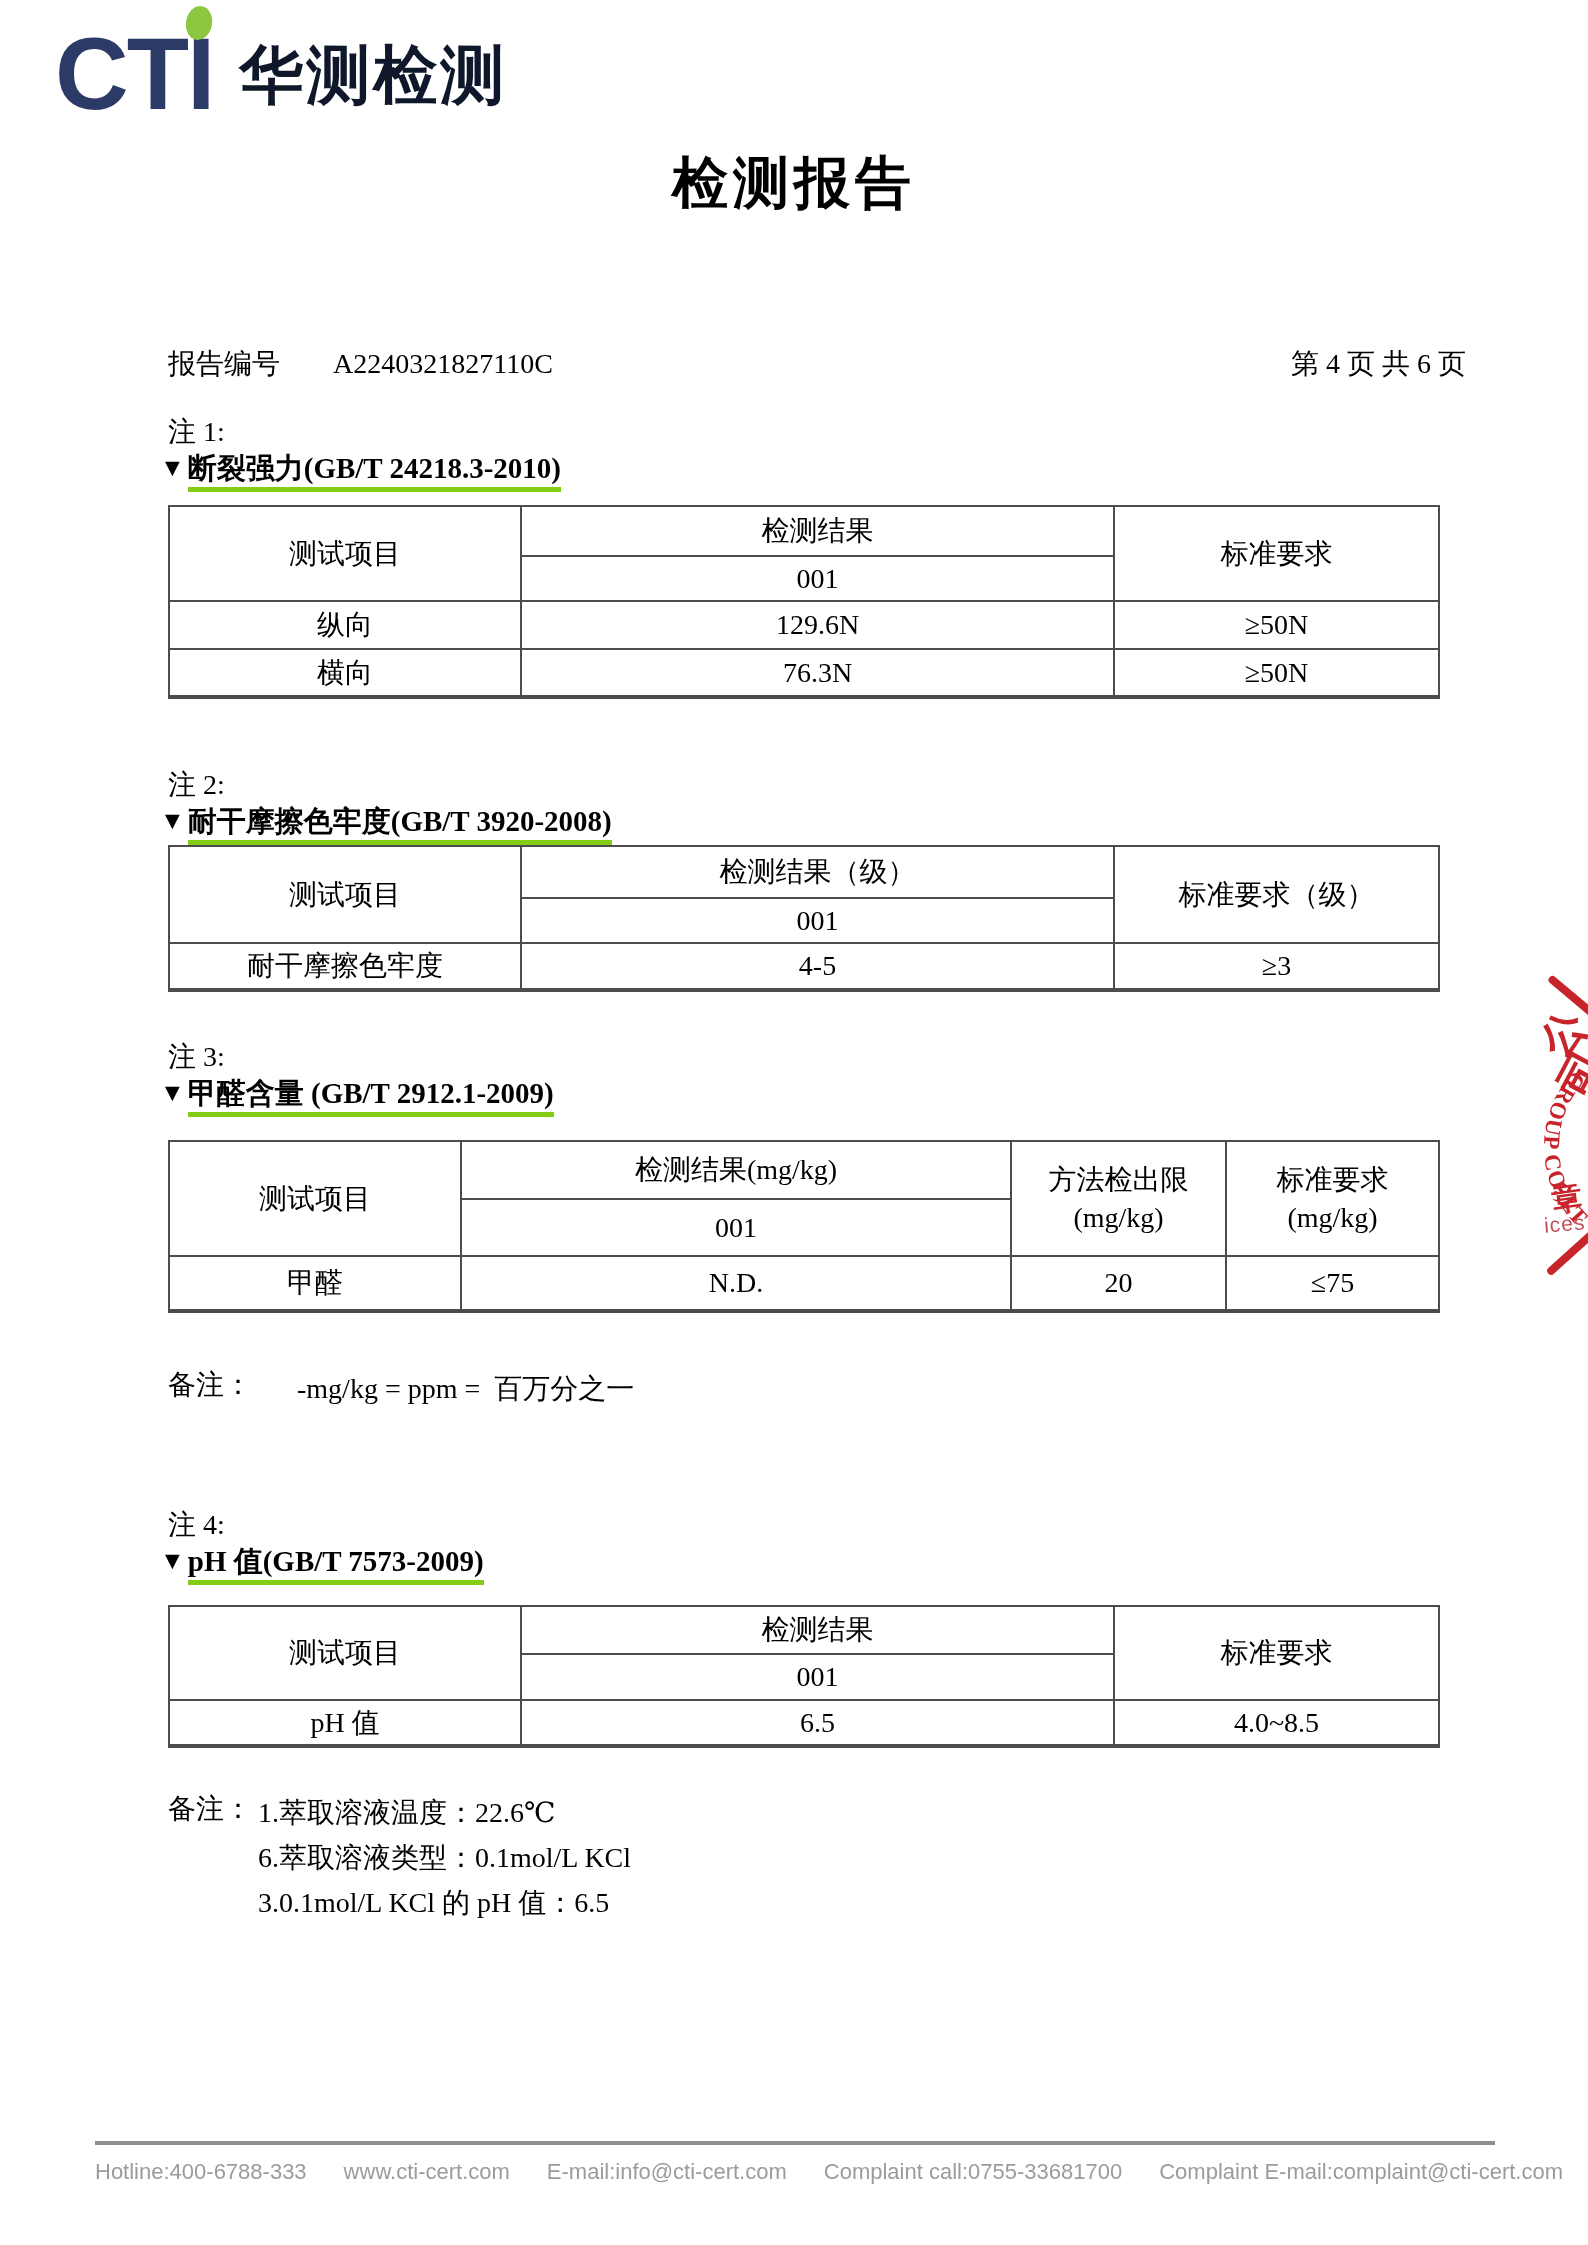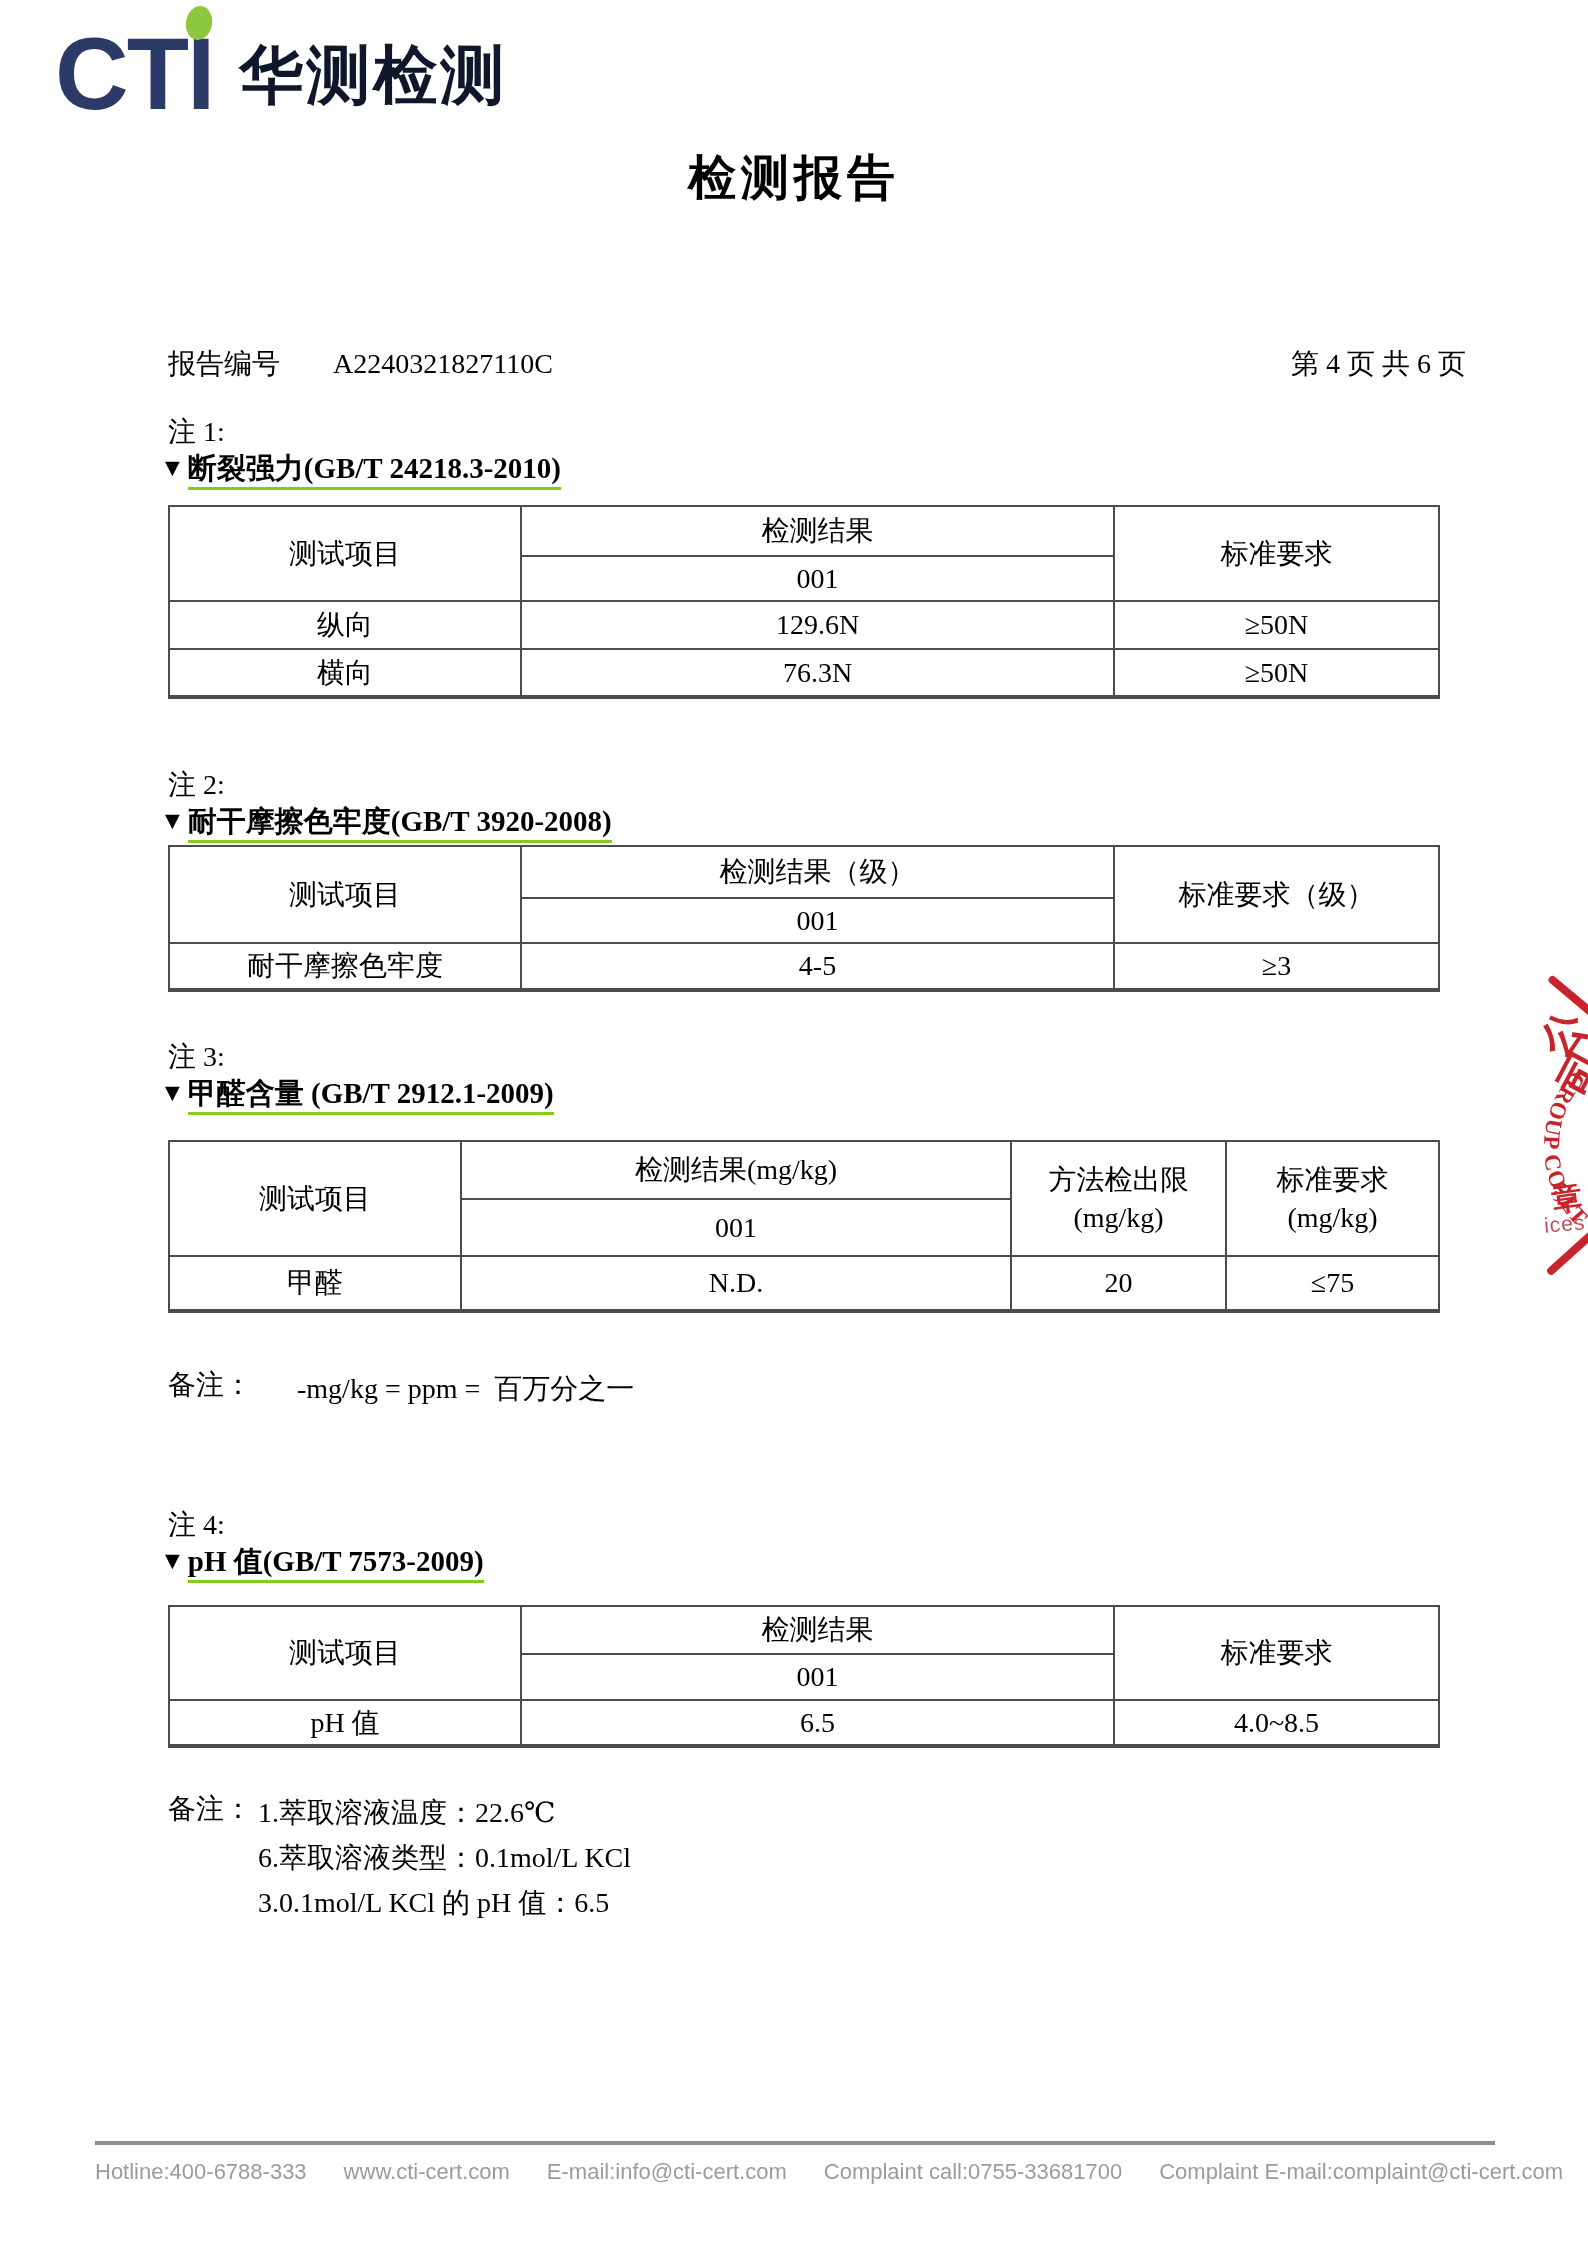--- a/index.html
+++ b/index.html
@@ -11,29 +11,29 @@
   
   .logo{position:absolute;left:55px;top:28px;display:flex;align-items:flex-end;}
   .logo-cti{font-family:"Liberation Sans","DejaVu Sans",sans-serif;font-weight:900;
     font-size:102px;line-height:0.92;color:#2b3a66;letter-spacing:-2px;position:relative;}
   .logo-dot{position:absolute;width:26px;height:34px;background:#8dc63f;border-radius:50%;
     top:-22px;right:1px;transform:rotate(10deg);}
   .logo-cn{font-family:"Liberation Sans","DejaVu Sans",sans-serif;font-weight:900;
     font-size:64px;color:#0f172a;margin-left:26px;padding-bottom:3px;letter-spacing:3px;}
   
   .title{position:absolute;top:146px;left:0;width:100%;text-align:center;
-    font-size:48px;font-weight:bold;letter-spacing:5px;margin:0;}
+    font-size:56px;font-weight:bold;letter-spacing:5px;margin:0;}
   .report-line{position:absolute;left:168px;top:345px;font-size:28px;}
   .report-number{margin-left:46px;margin-top:15px;}
   .page-info{position:absolute;right:122px;top:345px;font-size:28px;}
   
   .section-note{position:absolute;left:168px;font-size:28px;font-family:Liberation Serif, serif;}
   .section-heading{position:absolute;left:160px;font-size:29px;font-weight:bold;}
   .section-heading .marker{margin-right:3px;font-size:25px;vertical-align:2px;}
-  .section-heading .htext{border-bottom:3px solid #84cc16;padding-bottom:3px;}
+  .section-heading .htext{border-bottom:5px solid #84cc16;padding-bottom:3px;}
   
   table.report-table{position:absolute;left:168px;width:1270px;border-collapse:collapse;
     font-size:28px;table-layout:fixed;}
   table.report-table td{border:2px solid #4c4c4c;text-align:center;padding:0;overflow:hidden;}
   table.report-table{border-bottom:4px solid #4c4c4c;border-radius:8px;}
   td.item-cell{text-align:left;padding-left:16px;}
   .two-line div{line-height:38px;}
   .t1 tr:nth-child(1){height:50px}.t1 tr:nth-child(2){height:45px}
   .t1 tr:nth-child(3){height:48px}.t1 tr:nth-child(4){height:48px}
   .t2 tr:nth-child(1){height:52px}.t2 tr:nth-child(2){height:45px}.t2 tr:nth-child(3){height:47px}

